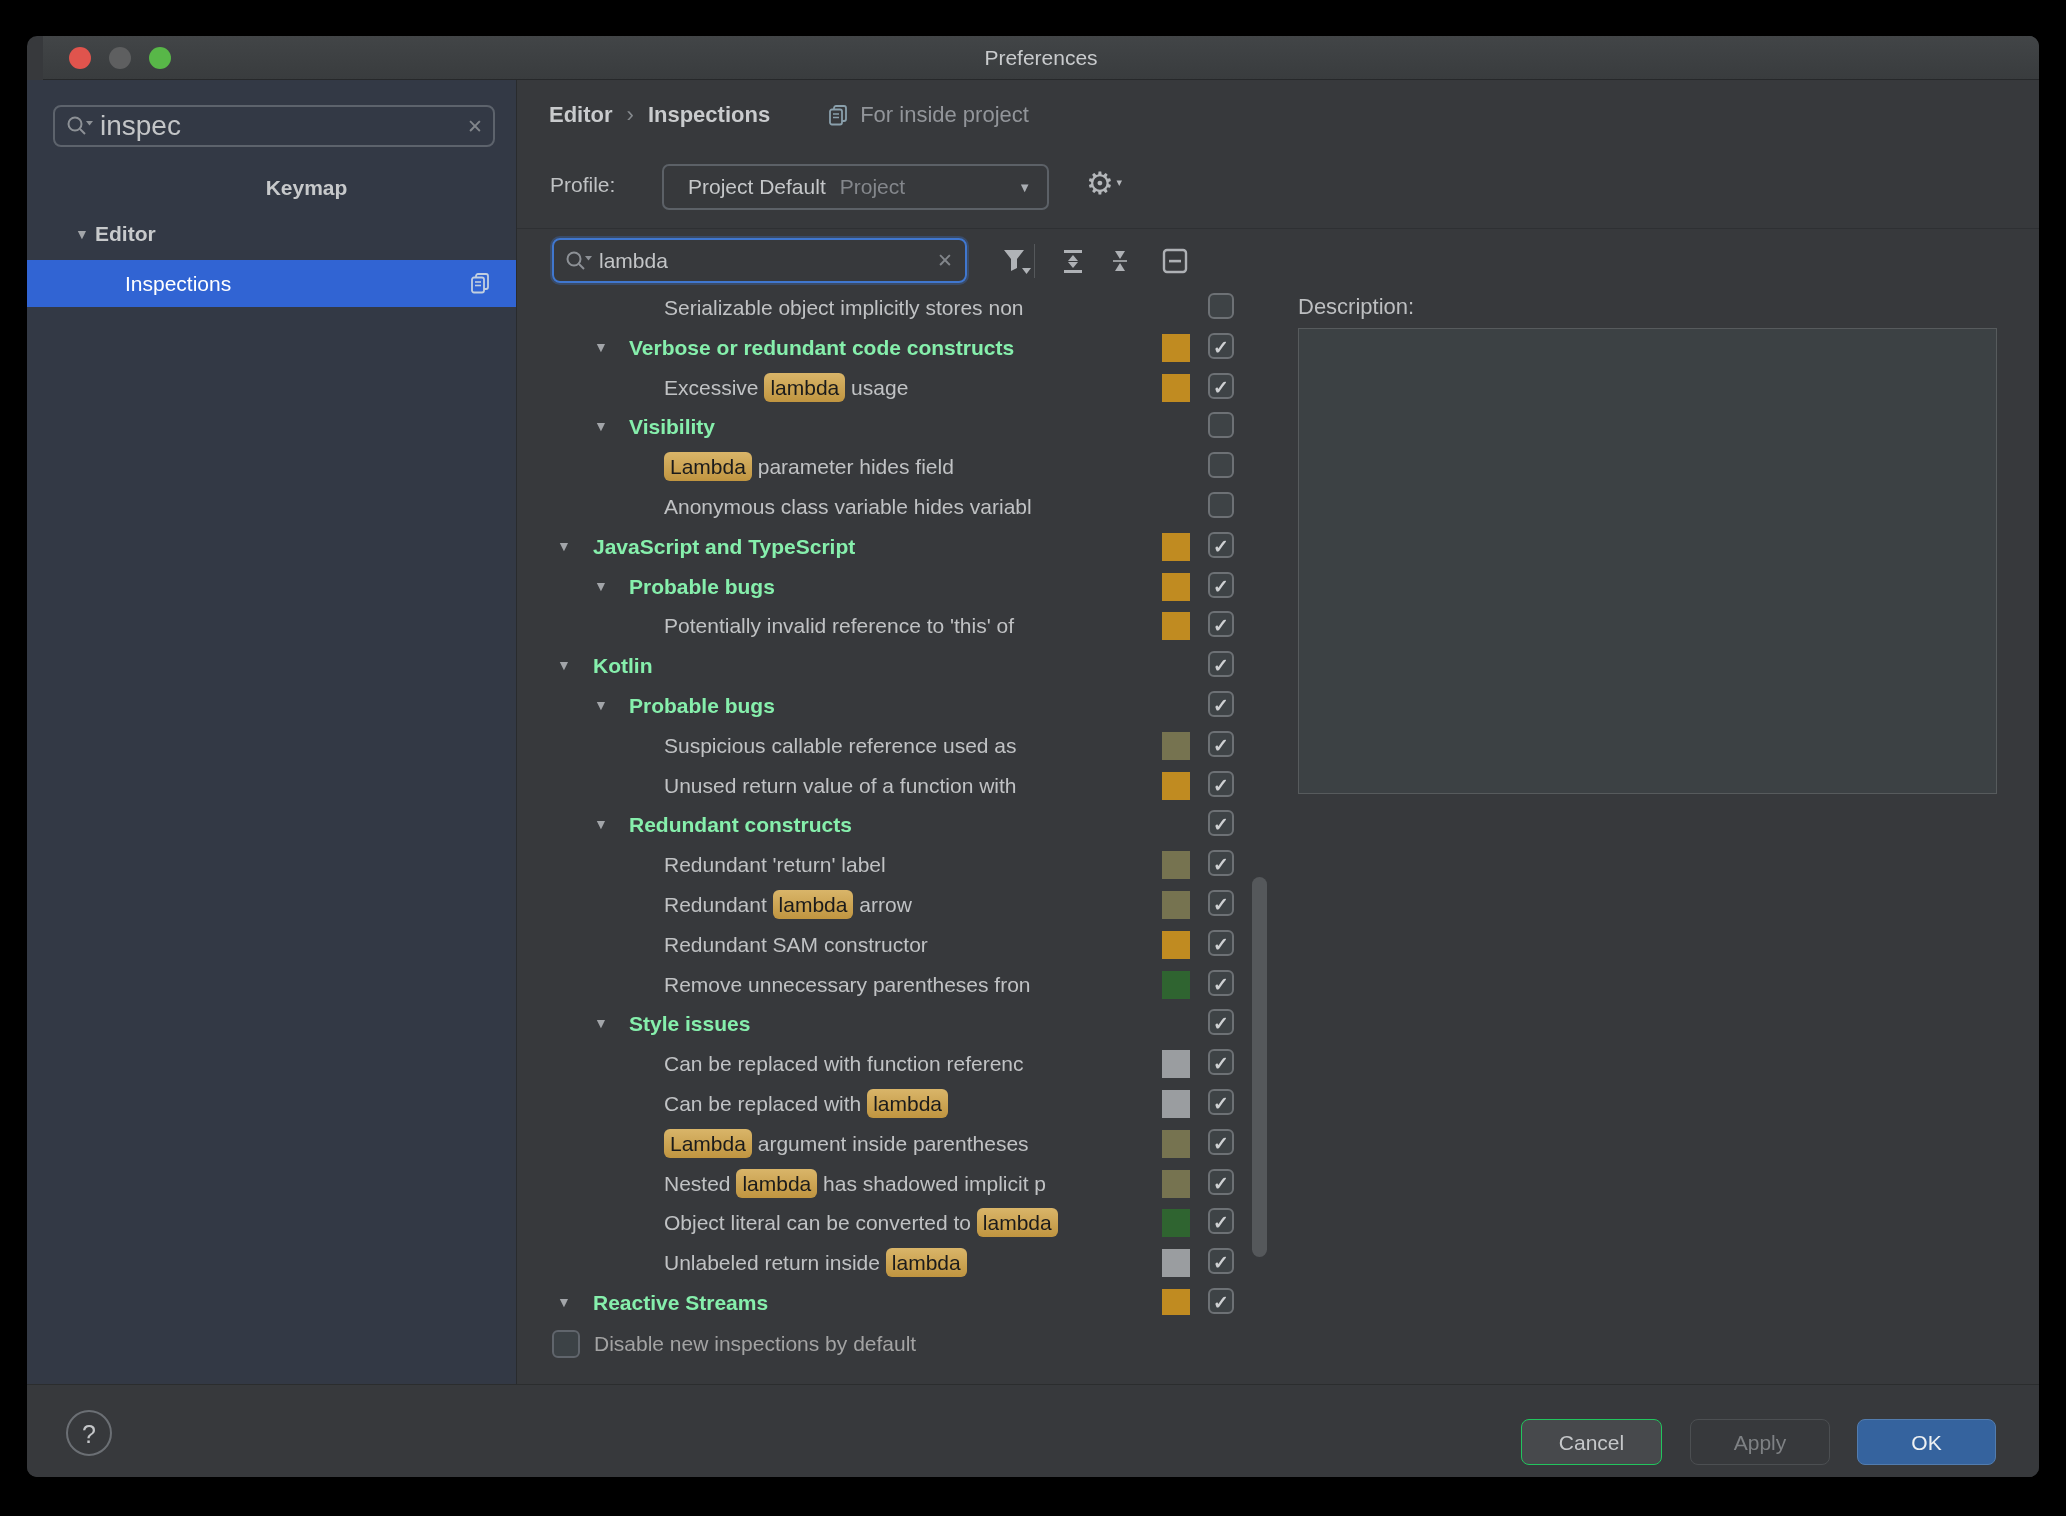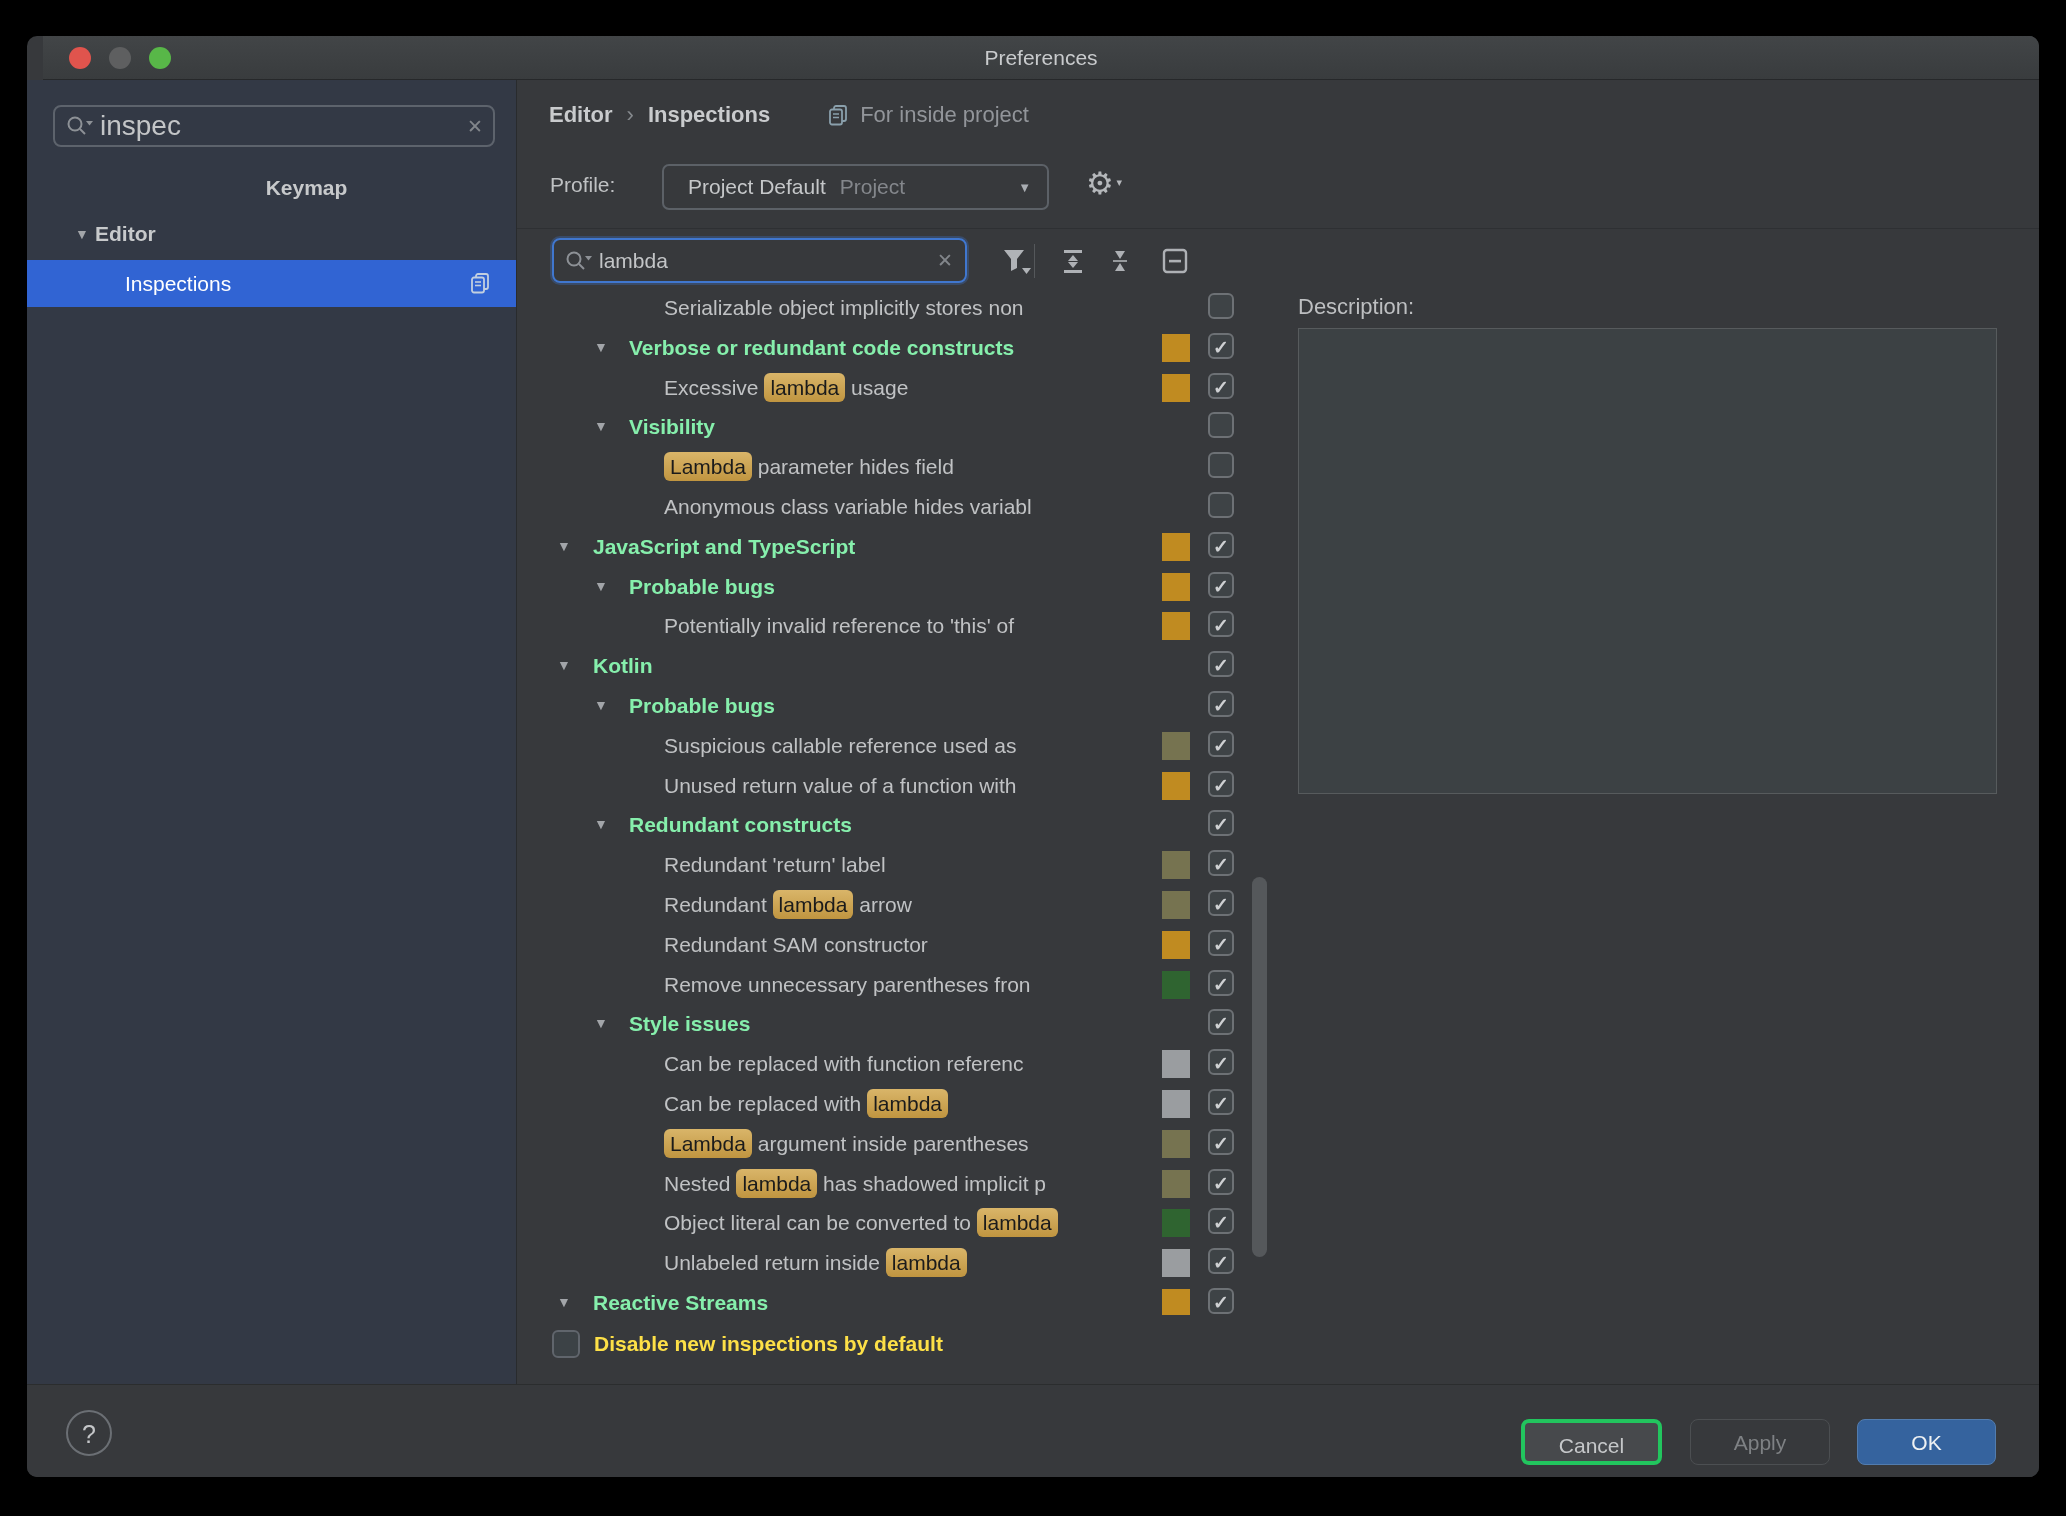--- a/index.html
+++ b/index.html
@@ -66,28 +66,28 @@
     font-weight:700;color:#ced0d2;box-sizing:border-box;}
   .scrollbar{position:absolute;left:1225px;top:841px;width:15px;height:380px;border-radius:8px;background:#55585b;}
   
   .desc-label{position:absolute;left:1271px;top:258px;font-size:22px;color:#bdbfc1;}
   .desc-box{position:absolute;left:1271px;top:292px;width:697px;height:464px;background:#3c4144;
     border:1px solid #575b5d;}
   
   .disable-row{position:absolute;left:525px;top:1294px;height:28px;display:flex;align-items:center;}
   .disable-row .box{width:28px;height:28px;border:2px solid #60656c;border-radius:6px;
     background:#3c4246;box-sizing:border-box;}
-  .disable-row .lbl{margin-left:14px;font-size:21px;color:#fde047;font-weight:bold;}
+  .disable-row .lbl{margin-left:14px;font-size:21px;color:#a3a3a3;}
   
   .footer{position:absolute;left:0;top:1349px;right:0;height:92px;background:#37393c;}
   .help{position:absolute;left:39px;top:25px;width:46px;height:46px;border:2px solid #6b6f74;
     border-radius:50%;color:#c4c6c8;font-size:25px;text-align:center;line-height:44px;box-sizing:border-box;}
   .btn{position:absolute;top:34px;height:46px;border-radius:8px;font-size:21px;text-align:center;
     line-height:46px;box-sizing:border-box;}
-  .btn.cancel{left:1494px;width:141px;background:#47494c;border:4px solid #22c55e;color:#c5c7c9;}
+  .btn.cancel{left:1494px;width:141px;background:#47494c;border:1px solid #22c55e;color:#c5c7c9;}
   .btn.apply{left:1663px;width:140px;background:transparent;border:1px solid #4c4f52;color:#7e8184;}
   .btn.ok{left:1830px;width:139px;background:var(--ok,#35639e);border:1px solid #527cae;color:#eef1f3;}
   svg{display:block}
 </style>
 </head>
 <body>
 
 <div class="window">
 
   <div class="titlebar">

